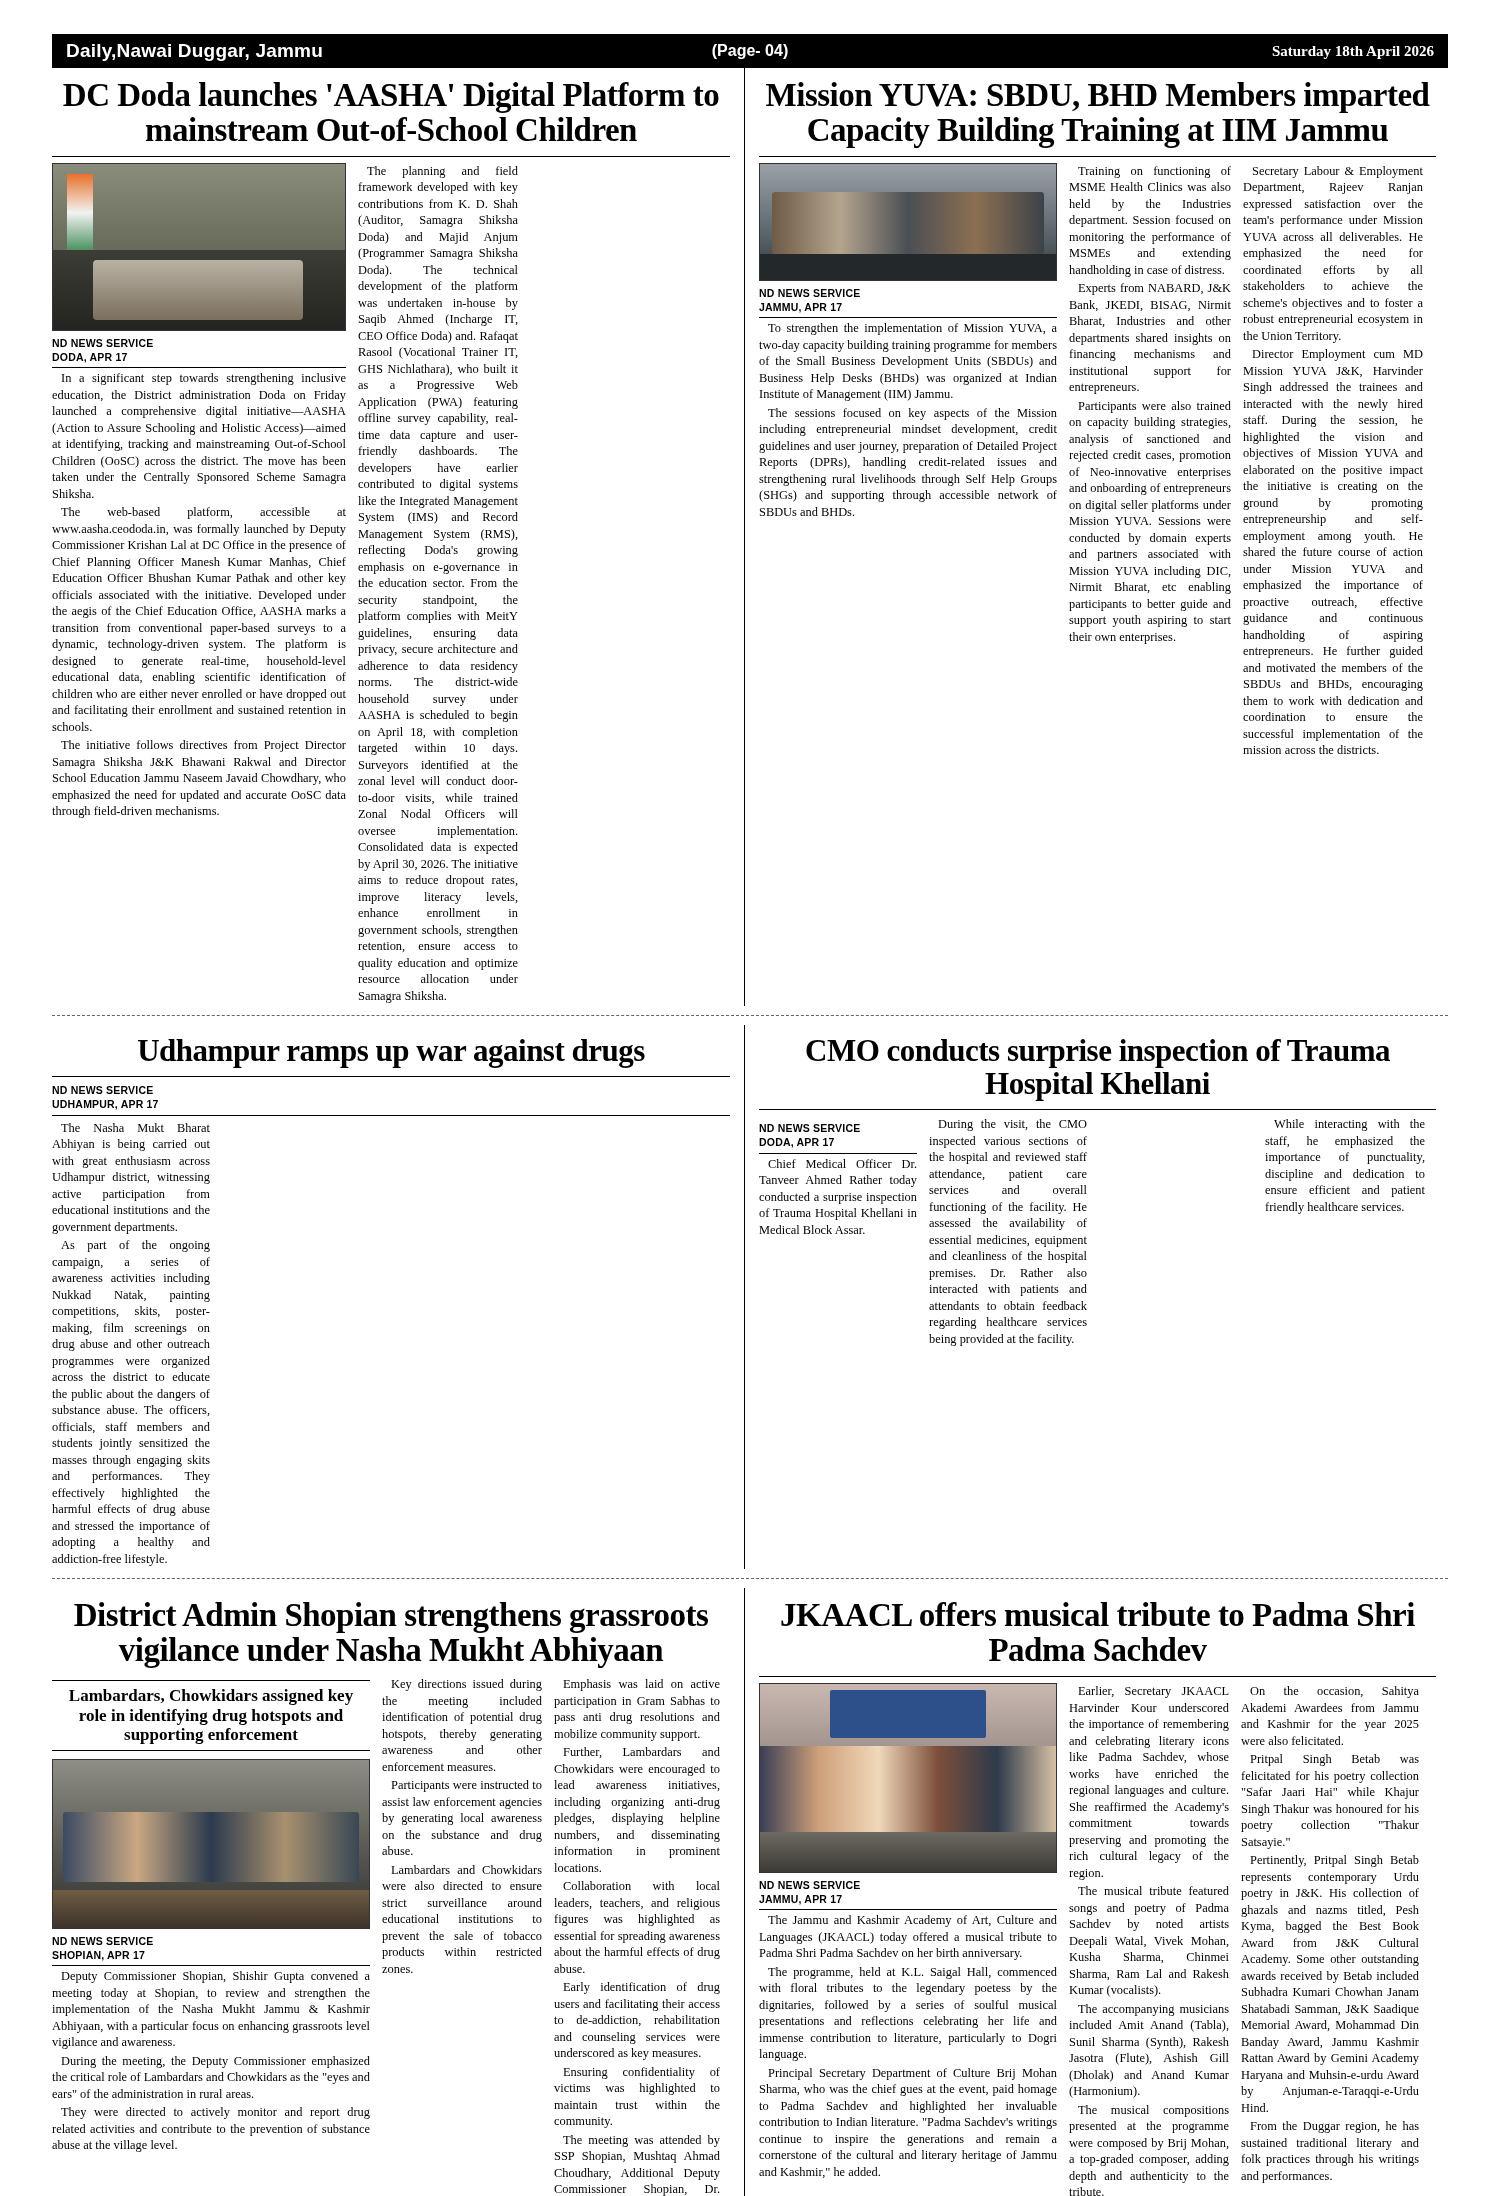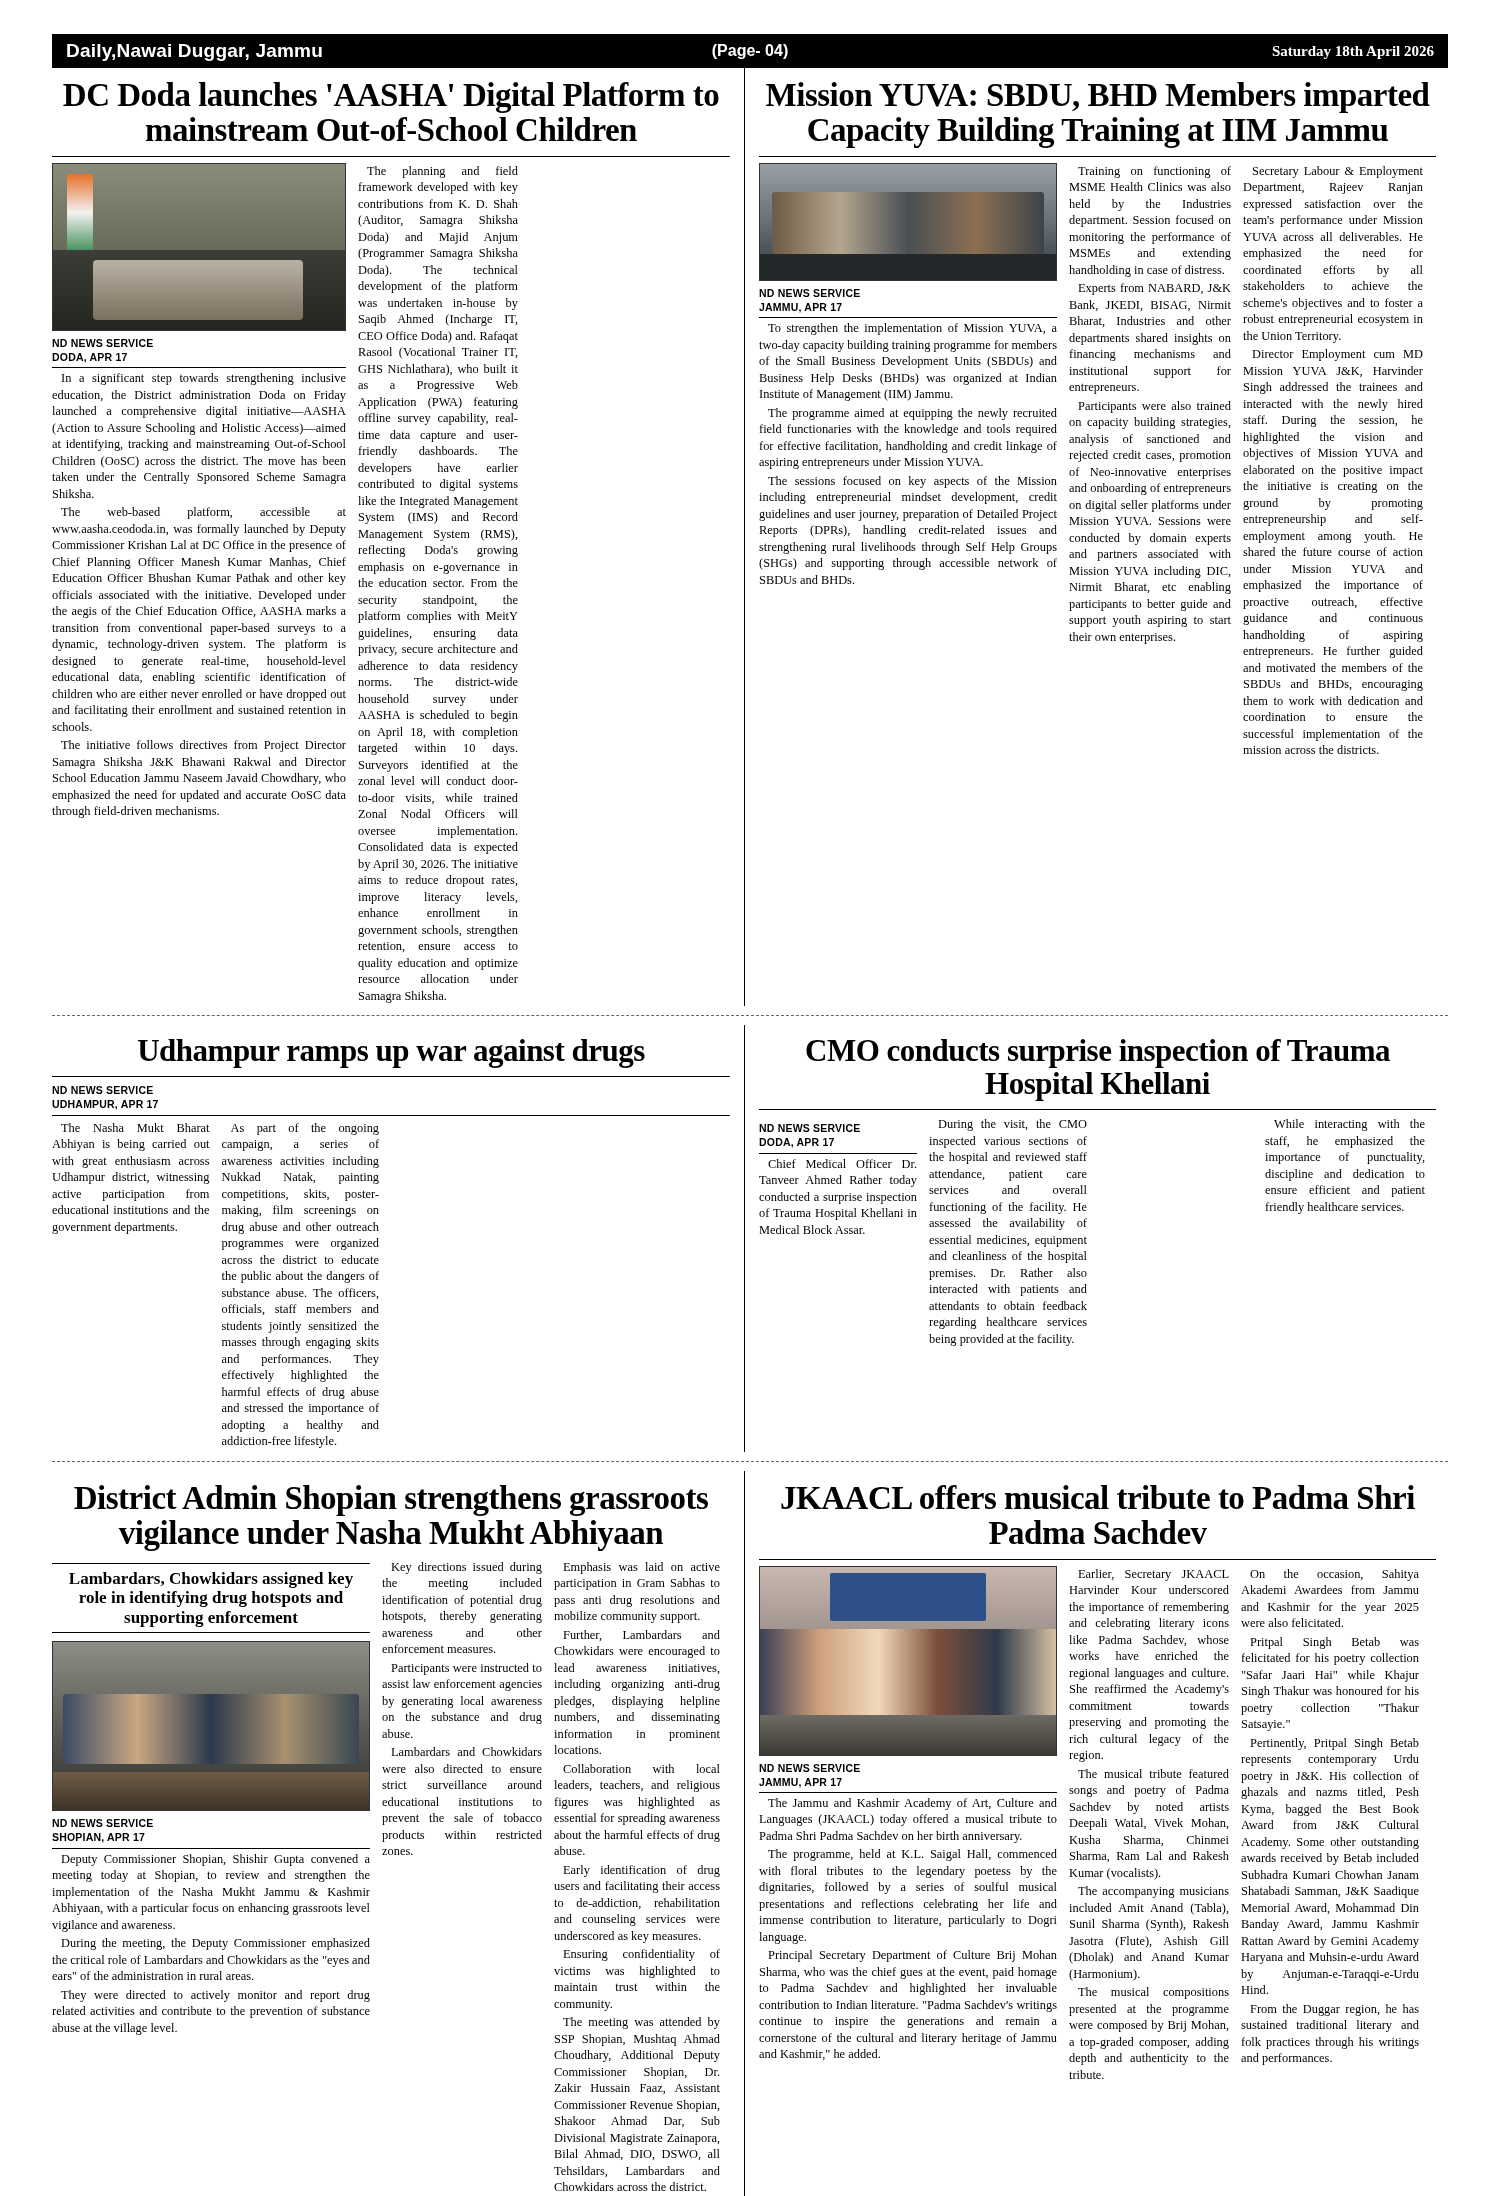--- a/index.html
+++ b/index.html
@@ -168,21 +168,20 @@
           <div class="photo" style="height:118px;margin-bottom:4px;">
             <div class="layerA" style="top:0;height:118px;background:linear-gradient(180deg,#9aa0a6 0%,#5f6a70 55%,#2f3538 100%);"></div>
             <div class="layerB" style="top:28px;left:12px;right:12px;height:62px;background:linear-gradient(90deg,#6e5a46,#b4a58e,#4a4f53,#8c6f52,#3c4348);border-radius:3px;"></div>
             <div class="layerC" style="top:90px;height:28px;background:#23282b;"></div>
           </div>
           <div class="byline">
             <span>ND NEWS SERVICE</span><br>
             <span class="under">JAMMU, APR 17</span>
           </div>
           <p>To strengthen the implementation of Mission YUVA, a two-day capacity building training programme for members of the Small Business Development Units (SBDUs) and Business Help Desks (BHDs) was organized at Indian Institute of Management (IIM) Jammu.</p>
-          <p>The programme aimed at equipping the newly recruited field functionaries with the knowledge and tools required for effective facilitation, handholding and credit linkage of aspiring entrepreneurs under Mission YUVA.</p>
           <p>The sessions focused on key aspects of the Mission including entrepreneurial mindset development, credit guidelines and user journey, preparation of Detailed Project Reports (DPRs), handling credit-related issues and strengthening rural livelihoods through Self Help Groups (SHGs) and supporting through accessible network of SBDUs and BHDs.</p>
         </div>
         <div class="fcol" style="width:174px;padding-right:12px;">
           <p>Training on functioning of MSME Health Clinics was also held by the Industries department. Session focused on monitoring the performance of MSMEs and extending handholding in case of distress.</p>
           <p>Experts from NABARD, J&amp;K Bank, JKEDI, BISAG, Nirmit Bharat, Industries and other departments shared insights on financing mechanisms and institutional support for entrepreneurs.</p>
           <p>Participants were also trained on capacity building strategies, analysis of sanctioned and rejected credit cases, promotion of Neo-innovative enterprises and onboarding of entrepreneurs on digital seller platforms under Mission YUVA. Sessions were conducted by domain experts and partners associated with Mission YUVA including DIC, Nirmit Bharat, etc enabling participants to better guide and support youth aspiring to start their own enterprises.</p>
         </div>
         <div class="fcol" style="width:180px;">
           <p>Secretary Labour &amp; Employment Department, Rajeev Ranjan expressed satisfaction over the team's performance under Mission YUVA across all deliverables. He emphasized the need for coordinated efforts by all stakeholders to achieve the scheme's objectives and to foster a robust entrepreneurial ecosystem in the Union Territory.</p>
           <p>Director Employment cum MD Mission YUVA J&amp;K, Harvinder Singh addressed the trainees and interacted with the newly hired staff. During the session, he highlighted the vision and objectives of Mission YUVA and elaborated on the positive impact the initiative is creating on the ground by promoting entrepreneurship and self-employment among youth. He shared the future course of action under Mission YUVA and emphasized the importance of proactive outreach, effective guidance and continuous handholding of aspiring entrepreneurs. He further guided and motivated the members of the SBDUs and BHDs, encouraging them to work with dedication and coordination to ensure the successful implementation of the mission across the districts.</p>
@@ -194,21 +193,21 @@
   <div class="dashed"></div>
 
   <div class="cols2">
     <div class="col-left">
       <h1 class="headline hl-lg">Udhampur ramps up war against drugs</h1>
       <div class="rule"></div>
       <div class="byline">
         <span>ND NEWS SERVICE</span><br>
         <span class="under">UDHAMPUR, APR 17</span>
       </div>
-      <div class="flowbox" style="margin-top:4px;">
+      <div class="flowbox" style="margin-top:4px;flex-direction:column;">
         <div class="fcol" style="width:170px;padding-right:12px;">
           <p>The Nasha Mukt Bharat Abhiyan is being carried out with great enthusiasm across Udhampur district, witnessing active participation from educational institutions and the government departments.</p>
         </div>
         <div class="fcol" style="width:170px;padding-right:12px;">
           <p>As part of the ongoing campaign, a series of awareness activities including Nukkad Natak, painting competitions, skits, poster-making, film screenings on drug abuse and other outreach programmes were organized across the district to educate the public about the dangers of substance abuse. The officers, officials, staff members and students jointly sensitized the masses through engaging skits and performances. They effectively highlighted the harmful effects of drug abuse and stressed the importance of adopting a healthy and addiction-free lifestyle.</p>
         </div>
         <div class="fcol" style="width:170px;padding-right:12px;"></div>
         <div class="fcol" style="width:170px;"></div>
       </div>
     </div>

